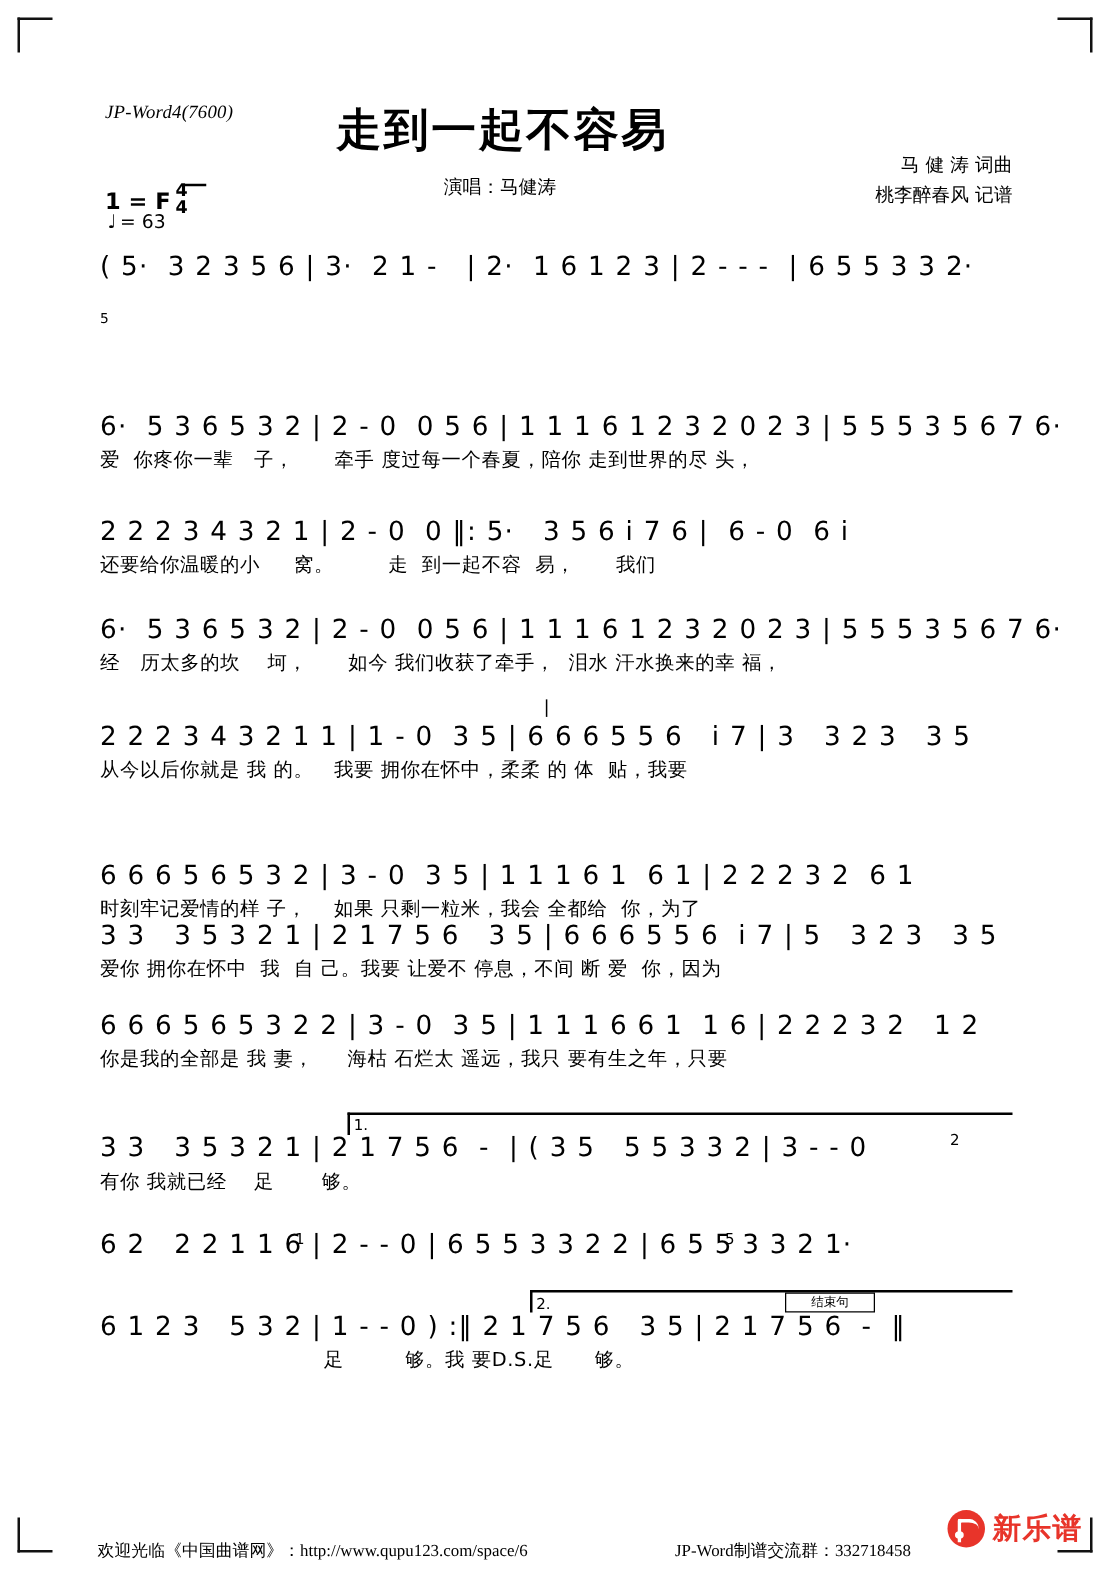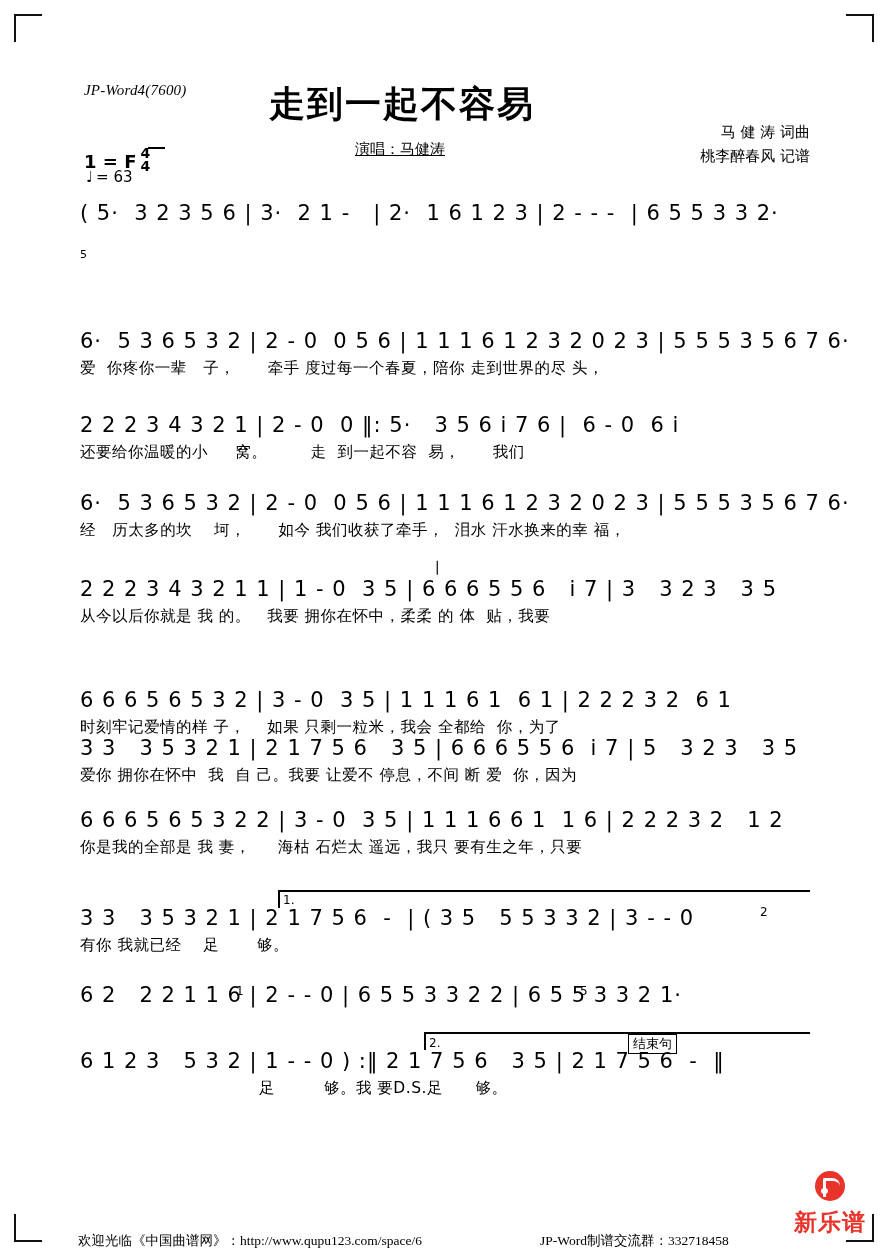--- a/index.html
+++ b/index.html
@@ -49,21 +49,20 @@
     letter-spacing: 2px;
     padding-left: 32px;
   }
   .singer {
     position: absolute;
     left: 0; top: 140px;
     width: 800px;
     text-align: center;
     font-family: "DejaVu Sans", sans-serif;
     font-size: 15px;
-    text-decoration: underline;
   }
   .credit {
     position: absolute;
     right: 78px; top: 120px;
     text-align: right;
     font-family: "DejaVu Sans", sans-serif;
     font-size: 15px;
     line-height: 24px;
   }
   .keysig {
@@ -135,21 +134,20 @@
     position: absolute;
     left: 540px; top: 0;
     white-space: pre;
   }
   .logo {
     position: absolute;
     right: 22px; bottom: 18px;
     display: flex;
     align-items: center;
     gap: 6px;
-    flex-direction: column;
   }
   .logo .disc {
     width: 30px; height: 30px;
     border-radius: 50%;
     background: #e8342a;
     position: relative;
   }
   .logo .disc:after {
     content: "";
     position: absolute;
@@ -188,23 +186,23 @@
     height: 16px;
   }
   .ending-label {
     position: absolute;
     font-family: "DejaVu Sans", sans-serif;
     font-size: 12px;
   }
   .end-tag {
     position: absolute;
     font-family: "DejaVu Sans", sans-serif;
-    font-size: 13px;
+    font-size: 10px;
     border: 1px solid #000;
-    padding: 0 4px;
+    padding: 0 20px;
   }
 </style>
 </head>
 <body>
 
 <div class="sheet">
 
   <div class="corner tl"></div>
   <div class="corner tr"></div>
   <div class="corner bl"></div>

